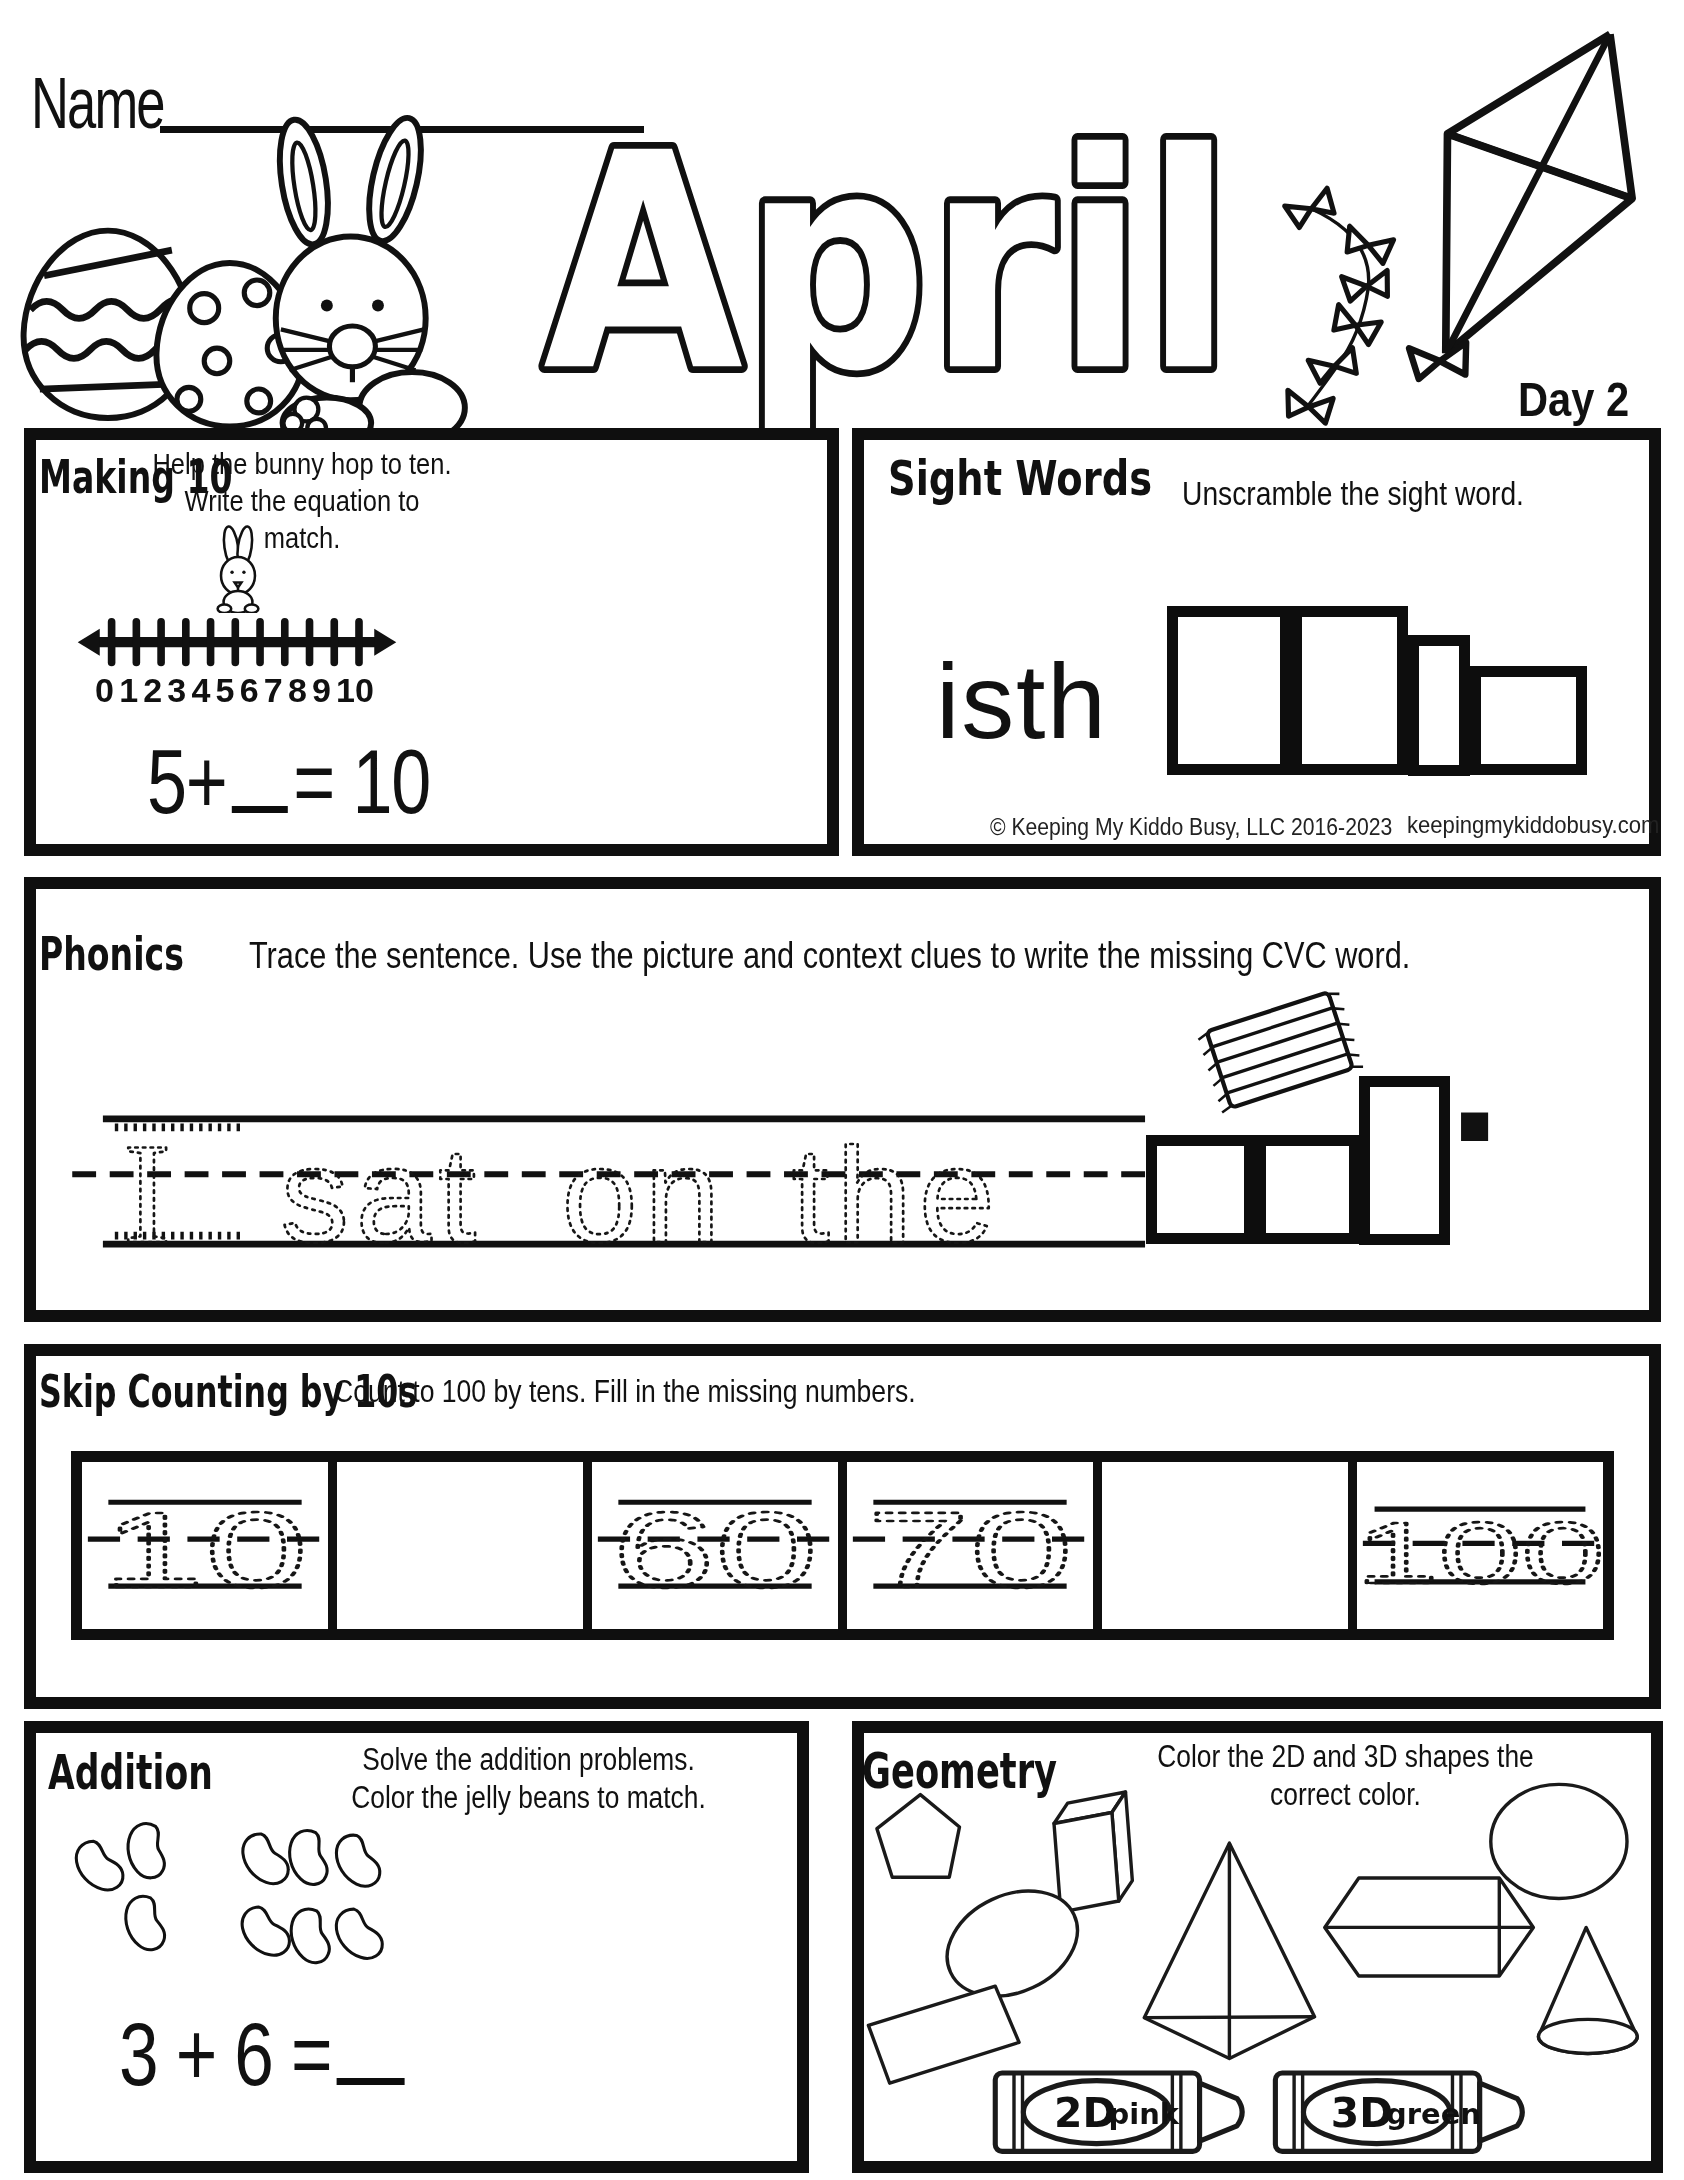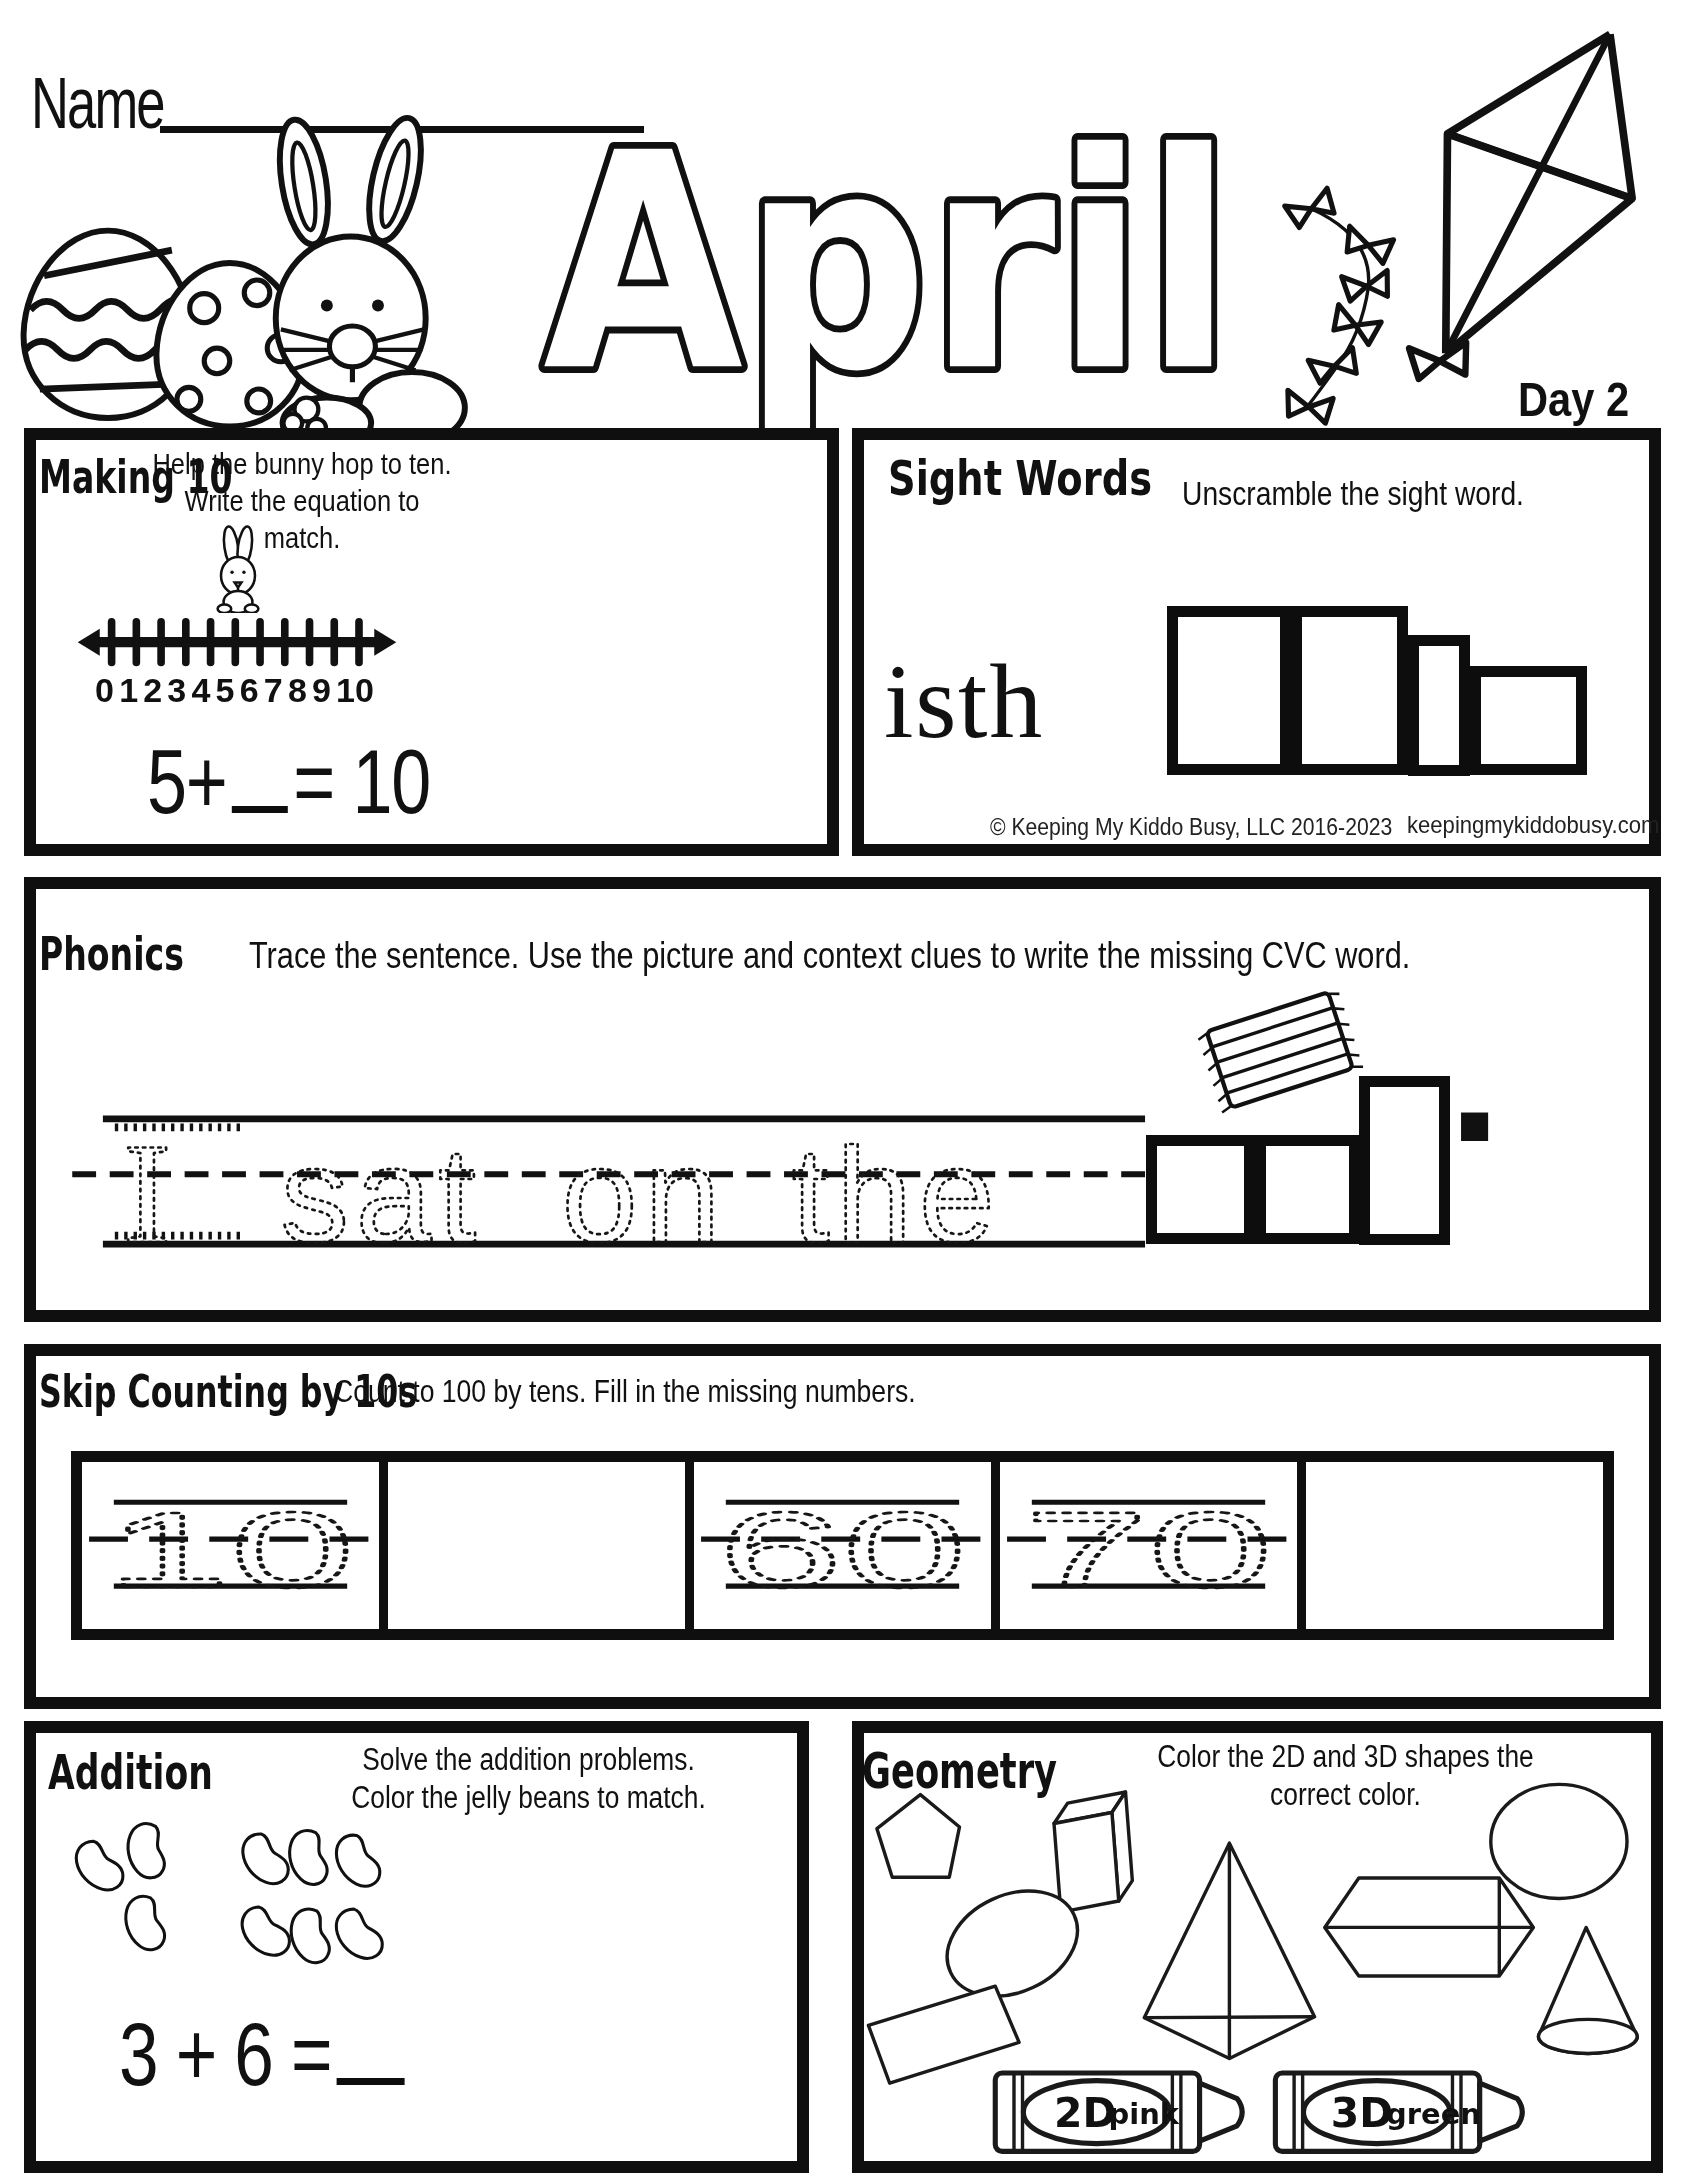--- a/index.html
+++ b/index.html
@@ -159,21 +159,21 @@
   <span>5+</span>
   <span class="blank" style="width:70px;"></span>
   <span>= 10</span>
 </div>
 
 <div class="box" style="left:852px;top:428px;width:809px;height:428px;"></div>
 
 <div class="abs sec-title" style="left:888px;top:450px;font-size:48px;transform:scaleX(.8);">Sight Words</div>
 <div class="abs instr-l" style="left:1182px;top:474px;font-size:34px;">Unscramble the sight word.</div>
 
-<div class="abs" style="left:884px;top:641px;font-size:106px;letter-spacing:1.7px;font-family:Liberation Serif, serif;">isth</div>
+<div class="abs" style="left:936px;top:641px;font-size:106px;letter-spacing:1.7px;">isth</div>
 
 <div class="lbox" style="left:1167px;top:606px;width:124px;height:169px;"></div>
 <div class="lbox" style="left:1291px;top:606px;width:117px;height:169px;"></div>
 <div class="lbox" style="left:1408px;top:635px;width:62px;height:141px;"></div>
 <div class="lbox" style="left:1470px;top:666px;width:117px;height:109px;"></div>
 
 <div class="abs small-print" style="left:990px;top:814px;font-size:23px;transform:scaleX(.92);transform-origin:left top;">© Keeping My Kiddo Busy, LLC 2016-2023</div>
 <div class="abs small-print" style="left:1407px;top:811px;font-size:24px;transform:scaleX(.92);transform-origin:left top;">keepingmykiddobusy.com</div>
 
 <div class="box" style="left:24px;top:877px;width:1637px;height:445px;"></div>
@@ -245,20 +245,28 @@
       <line x1="4" y1="90" x2="164" y2="90" stroke="#111" stroke-width="6" stroke-dasharray="22 12"></line>
       <line x1="18" y1="145" x2="150" y2="145" stroke="#111" stroke-width="6"></line>
       <text class="dotted" x="84" y="146" text-anchor="middle" font-size="126">70</text>
     </svg>
   </div>
   <div class="skip-cell">
     <svg viewBox="0 0 168 195" preserveAspectRatio="none">
       <text class="dotted" x="84" y="146" text-anchor="middle" font-size="126"></text>
     </svg>
   </div>
+  <div class="skip-cell">
+    <svg viewBox="0 0 168 195" preserveAspectRatio="none">
+      <line x1="12" y1="55" x2="156" y2="55" stroke="#111" stroke-width="6"></line>
+      <line x1="4" y1="95" x2="164" y2="95" stroke="#111" stroke-width="6" stroke-dasharray="22 12"></line>
+      <line x1="12" y1="140" x2="156" y2="140" stroke="#111" stroke-width="6"></line>
+      <text class="dotted" x="84" y="141" text-anchor="middle" font-size="102">100</text>
+    </svg>
+  </div>
 </div>
 
 <div class="box" style="left:24px;top:1721px;width:785px;height:452px;"></div>
 
 <div class="abs sec-title" style="left:48px;top:1744px;font-size:48px;">Addition</div>
 <div class="abs instr-c" style="left:307px;top:1741px;width:443px;font-size:31px;">
   <div>Solve the addition problems.</div>
   <div>Color the jelly beans to match.</div>
 </div>
 

